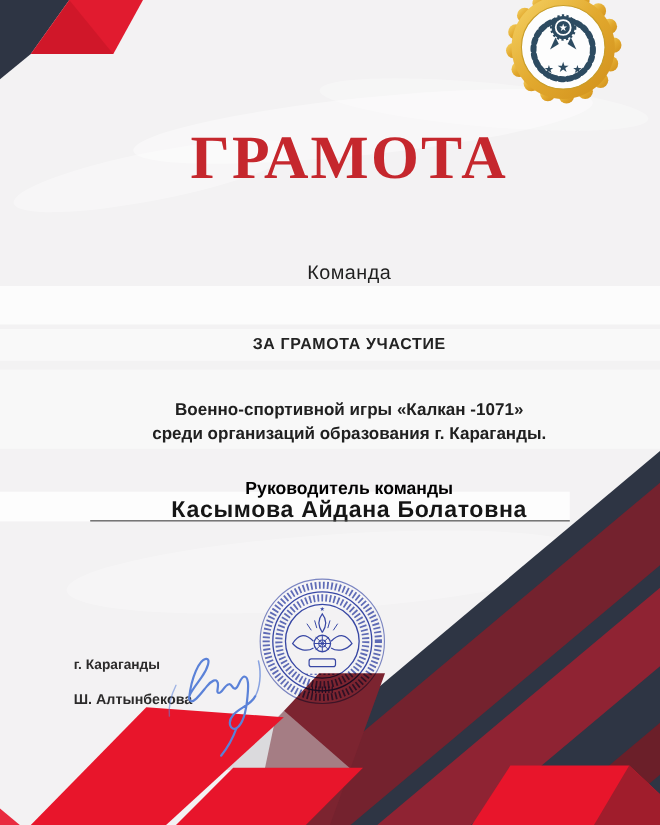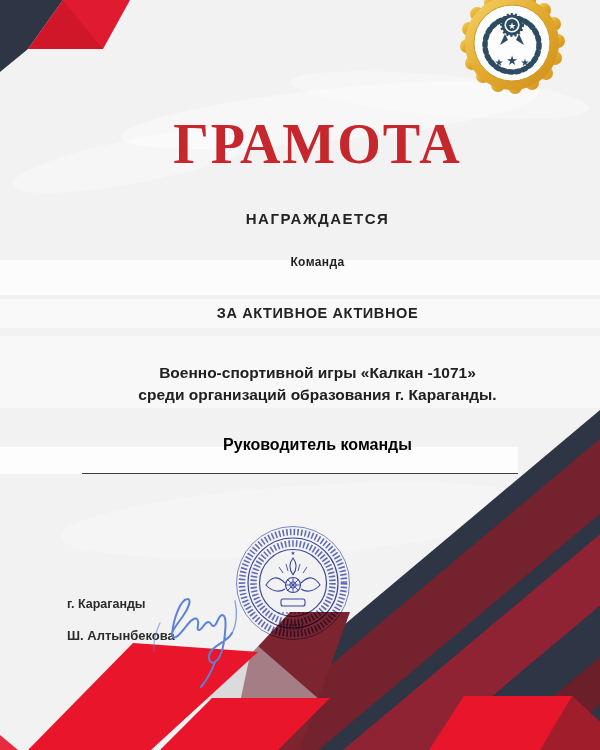--- a/index.html
+++ b/index.html
@@ -9,21 +9,21 @@
     font-family:"Liberation Sans",sans-serif;
     -webkit-font-smoothing:antialiased;
   }
   .abs{position:absolute;}
   .ctr{left:0;right:0;text-align:center;margin-left:35px;}
   .title{
     top:112px;font-family:"Liberation Serif",serif;font-weight:bold;
     font-size:56px;letter-spacing:2px;color:#c5272d;
   }
   .awarded{top:210px;font-size:15px;font-weight:bold;letter-spacing:1.5px;color:#242424;}
-  .team-label{top:255px;font-size:12px;font-weight:bold;color:#1f1f1f;letter-spacing:.4px;}
+  .team-label{top:238px;font-size:18px;font-weight:normal;color:#1f1f1f;letter-spacing:.4px;}
   .team-name{
     top:264px;font-family:"DejaVu Serif","Liberation Serif",serif;
     font-style:italic;font-weight:bold;font-size:28px;color:#141414;
   }
   .achievement{top:305px;font-size:14.5px;font-weight:bold;letter-spacing:.6px;color:#232323;}
   .stage{top:343px;font-size:16px;font-weight:bold;color:#202020;}
   .event1{top:364px;font-size:15.5px;font-weight:bold;color:#202020;}
   .event2{top:386px;font-size:15.5px;font-weight:bold;color:#202020;}
   .leader-label{top:436px;font-size:16px;font-weight:bold;color:#000000;}
   .leader-name{top:452px;font-size:21px;font-weight:bold;letter-spacing:.6px;color:#161616;}
@@ -100,26 +100,26 @@
       <polygon points="55,48 50,59 58,54" fill="#2d4b61"></polygon>
       <polygon points="69,48 74,59 66,54" fill="#2d4b61"></polygon>
 
       <text x="49" y="80" font-size="10" text-anchor="middle" fill="#2d4b61" font-family="DejaVu Sans,sans-serif">★</text>
       <text x="62" y="79" font-size="13" text-anchor="middle" fill="#2d4b61" font-family="DejaVu Sans,sans-serif">★</text>
       <text x="75" y="80" font-size="10" text-anchor="middle" fill="#2d4b61" font-family="DejaVu Sans,sans-serif">★</text>
     </g>
   </svg>
 
   <div class="abs ctr title">ГРАМОТА</div>
-  <div class="abs ctr awarded">НАГРАЖДАЕТСЯ</div>
   <div class="abs ctr team-label">Команда</div>
-  <div class="abs ctr achievement">ЗА АКТИВНОЕ АКТИВНОЕ</div>
+  <div class="abs ctr achievement">ЗА ГРАМОТА УЧАСТИЕ</div>
   <div class="abs ctr event1">Военно-спортивной игры «Калкан -1071»</div>
   <div class="abs ctr event2">среди организаций образования г. Караганды.</div>
   <div class="abs ctr leader-label">Руководитель команды</div>
+  <div class="abs ctr leader-name">Касымова Айдана Болатовна</div>
   <div class="abs name-line"></div>
 
   <div class="abs sig-block sig-pos2">г. Караганды</div>
   <div class="abs sig-block sig-name">Ш. Алтынбекова</div>
 
   <svg class="abs" style="left:0;top:405px;" width="600" height="345" viewBox="0 0 600 345">
     <defs>
       <clipPath id="navyClip">
           <polygon points="600,5 600,345 195,345"></polygon>
         </clipPath>

